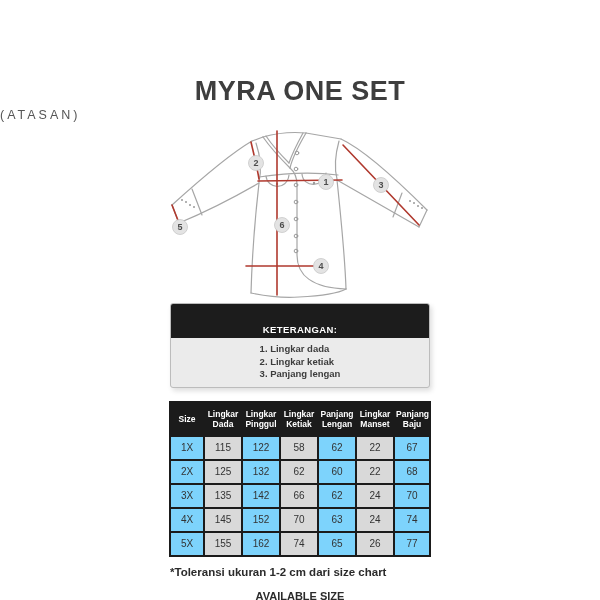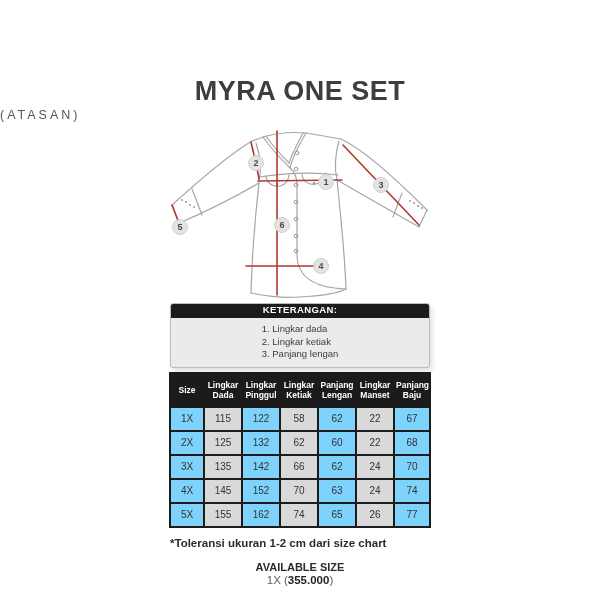--- a/index.html
+++ b/index.html
@@ -6,25 +6,25 @@
   .page{position:relative;width:600px;height:600px;overflow:hidden;background:#ffffff;
         font-family:"Liberation Sans",sans-serif;color:#3f3f3f;}
   .title{margin:0;padding-top:78px;text-align:center;font-size:27px;font-weight:bold;
          color:#3e3e3e;letter-spacing:.5px;line-height:1;}
   .subtitle{text-align:left;font-size:12.5px;color:#565656;letter-spacing:3px;margin-top:3px;}
   svg.garment{display:block;margin:6px auto 0;}
 
   .ket-box{width:258px;margin:5px auto 0;border:1px solid #bcbcbc;border-radius:3px;
            overflow:hidden;background:#ebebeb;box-shadow:2px 3px 5px rgba(0,0,0,.13);}
   .ket-header{background:#1c1c1c;color:#ffffff;font-size:9.5px;font-weight:bold;
-              text-align:center;letter-spacing:.4px;padding:0 0 3px;}
-  .ket-body{display:flex;justify-content:center;gap:20px;padding:5px 0 6px;}
+              text-align:center;letter-spacing:.4px;padding:20px 0 3px;}
+  .ket-body{display:flex;justify-content:center;gap:20px;padding:5px 0 6px;font-weight:bold;}
   .ket-col{font-size:9.5px;line-height:12.5px;color:#3c3c3c;text-align:left;}
 
-  table.size-table{width:260px;margin:4px auto 0;border-collapse:collapse;table-layout:fixed;
+  table.size-table{width:260px;margin:13px auto 0;border-collapse:collapse;table-layout:fixed;
                    border:2px solid #1b1b1b;}
   table.size-table th{background:#1b1b1b;color:#fff;font-size:8.5px;font-weight:600;
                       height:32px;padding:0 1px;line-height:10px;border:2px solid #1b1b1b;}
   table.size-table th + th{border-left:2px solid #cfcfcf;}
   table.size-table td{border:2px solid #1b1b1b;height:20px;text-align:center;
                       font-size:10px;color:#333333;background:#7dd3fc;}
   table.size-table td.shade{background:#d9d9d9;}
 
   .note{width:260px;margin:9px auto 0;font-size:11.5px;font-weight:bold;color:#2b2b2b;}
   .avail-heading{margin-top:12px;text-align:center;font-size:11px;font-weight:bold;color:#2b2b2b;}

